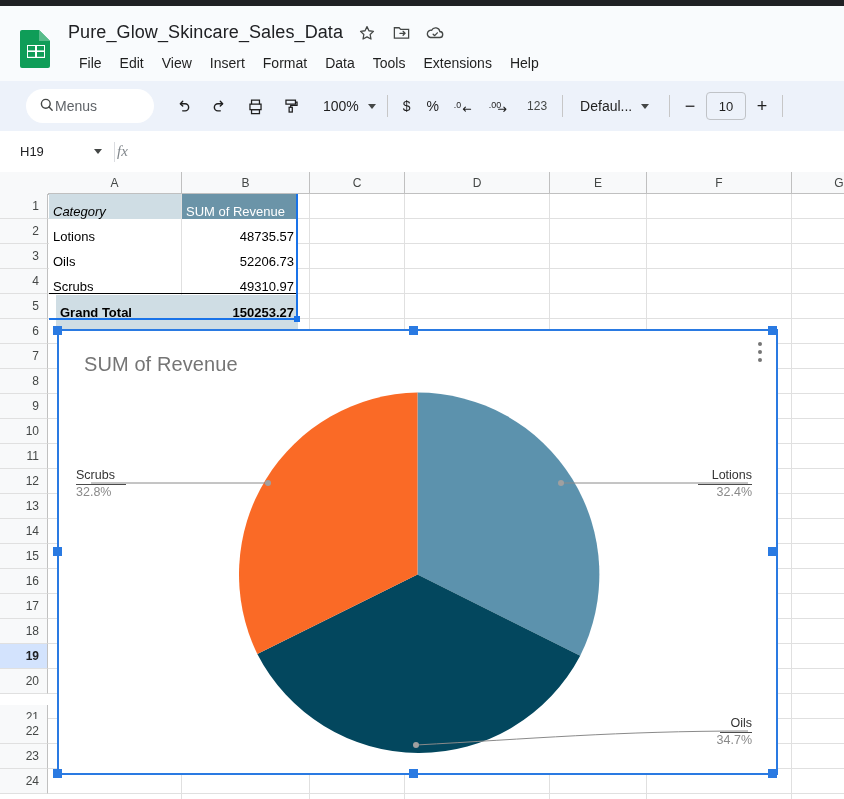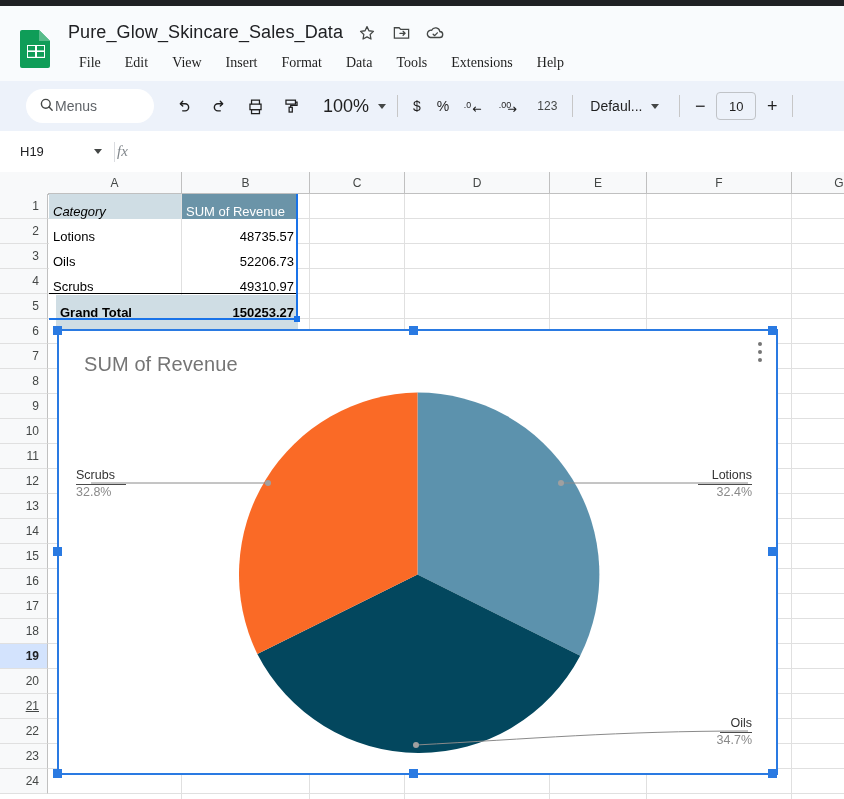--- a/index.html
+++ b/index.html
@@ -34,21 +34,21 @@
     font-size: 18px; color: #202124; letter-spacing: .1px;
     white-space: nowrap;
   }
   .hdr-icon {
     margin-left: 14px; width: 20px; height: 20px;
     display: inline-flex; align-items: center; justify-content: center;
     color: #444746;
   }
   .menubar {
     position: absolute; left: 70px; top: 46px;
-    display: flex; gap: 6px; font-family: Liberation Serif, serif;
+    display: flex; gap: 0px;
   }
   .menu-item {
     font-size: 14px; color: #1f1f1f;
     padding: 3px 9px; border-radius: 4px;
     white-space: nowrap;
     cursor: default;
   }
   
   .toolbar {
     position: absolute; left: 0; top: 81px; width: 844px; height: 50px;
@@ -66,21 +66,21 @@
   .menus-pill .lbl { font-size: 14px; color: #5f6368; }
   .tb-btn {
     width: 30px; height: 30px; margin: 0 3px;
     display: flex; align-items: center; justify-content: center;
     border-radius: 4px; color: #1f1f1f; font-size: 15px;
   }
   .tb-btn.first { margin-left: 14px; }
   .tb-zoom {
     height: 28px; display: flex; align-items: center;
     padding: 0 4px 0 10px; border-radius: 4px; margin-left: 4px;
-    font-size: 18px; color: #1f1f1f; text-align: right;
+    font-size: 14px; color: #1f1f1f; text-align: right;
   }
   .caret {
     width: 0; height: 0; margin-left: 9px;
     border-left: 4.5px solid transparent;
     border-right: 4.5px solid transparent;
     border-top: 5px solid #444746;
   }
   .tb-sep {
     width: 1px; height: 22px; background: #c7c7c7; margin: 0 7px;
   }
@@ -360,21 +360,21 @@
   <div class="rowhead" style="top:272px;">11</div>
   <div class="rowhead" style="top:297px;">12</div>
   <div class="rowhead" style="top:322px;">13</div>
   <div class="rowhead" style="top:347px;">14</div>
   <div class="rowhead" style="top:372px;">15</div>
   <div class="rowhead" style="top:397px;">16</div>
   <div class="rowhead" style="top:422px;">17</div>
   <div class="rowhead" style="top:447px;">18</div>
   <div class="rowhead active" style="top:472px;">19</div>
   <div class="rowhead" style="top:497px;text-align:center;">20</div>
-  <div class="rowhead" style="top:522px;text-decoration:underline;">21</div>
+  <div class="rowhead" style="top:533px;text-decoration:underline;">21</div>
   <div class="rowhead" style="top:547px;">22</div>
   <div class="rowhead" style="top:572px;">23</div>
   <div class="rowhead" style="top:597px;">24</div>
 
   <div class="cellgrid-line-h" style="left:48px;top:46px;width:796px;"></div>
   <div class="cellgrid-line-h" style="left:48px;top:71px;width:796px;"></div>
   <div class="cellgrid-line-h" style="left:48px;top:96px;width:796px;"></div>
   <div class="cellgrid-line-h" style="left:48px;top:121px;width:796px;"></div>
   <div class="cellgrid-line-h" style="left:48px;top:146px;width:796px;"></div>
   <div class="cellgrid-line-h" style="left:48px;top:171px;width:796px;"></div>

